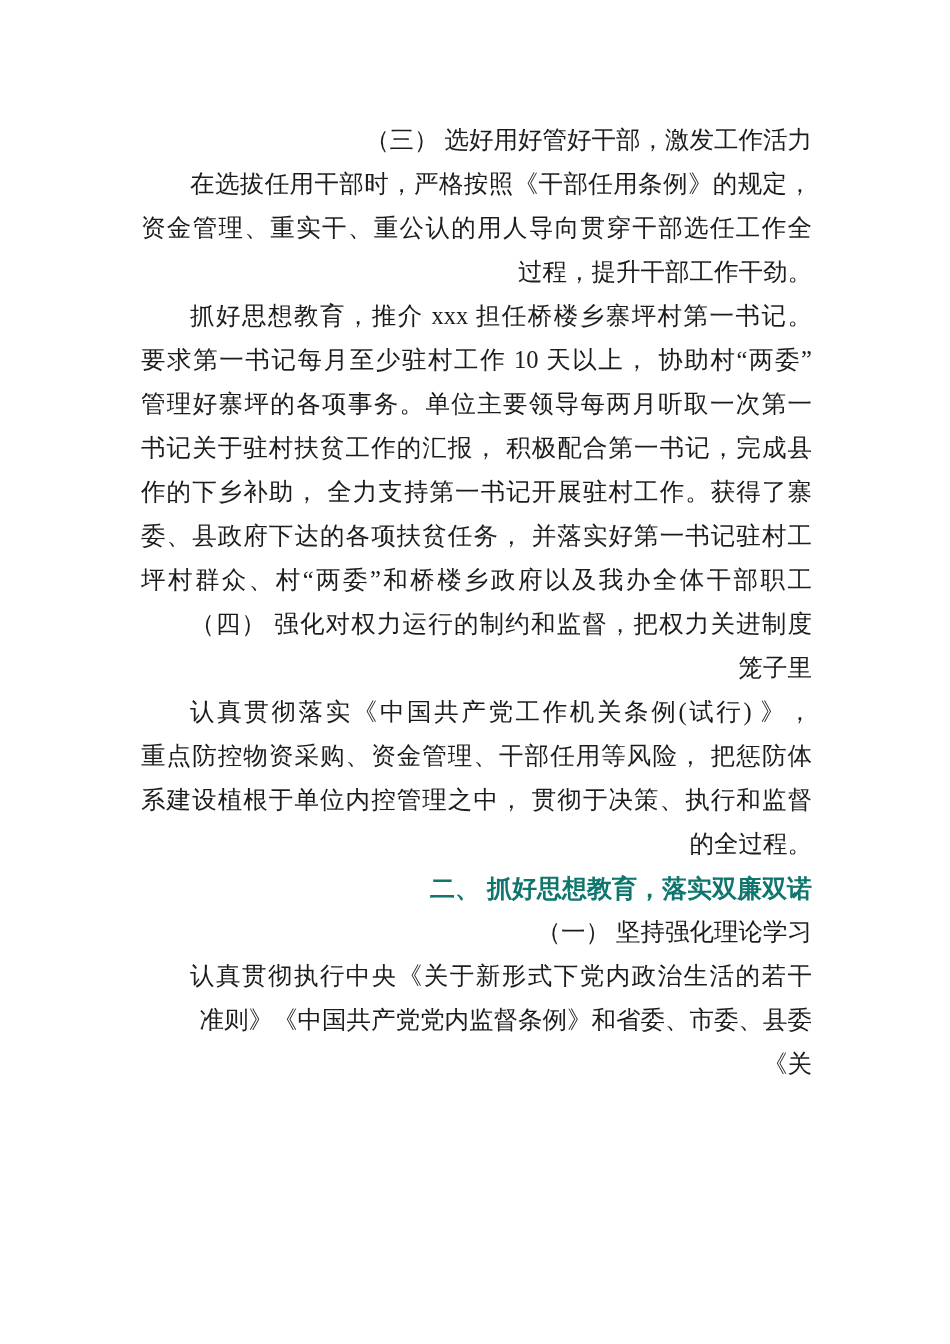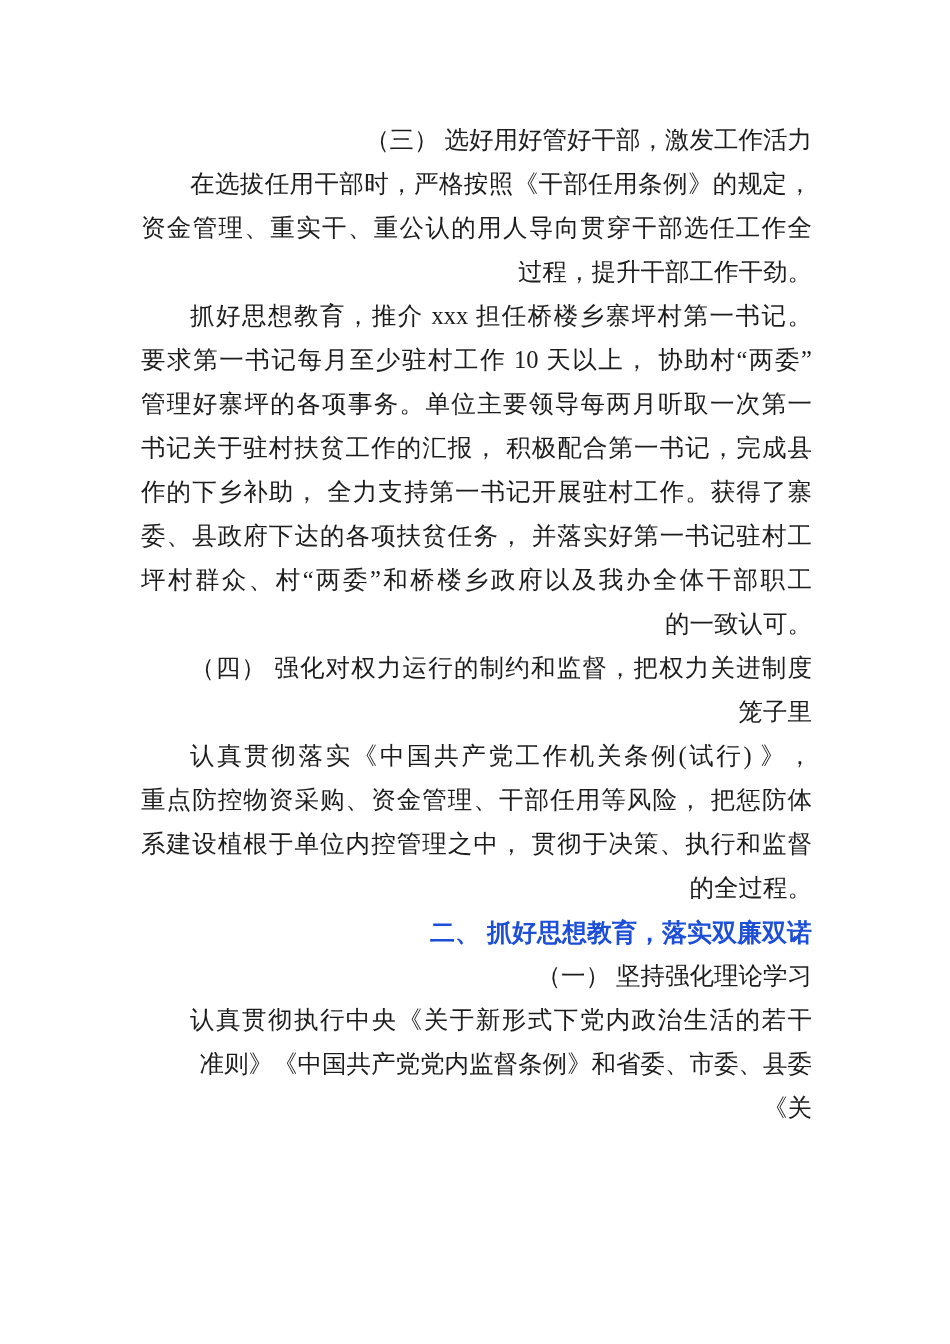--- a/index.html
+++ b/index.html
@@ -39,41 +39,40 @@
   }
   .kai {
     
     font-size: 24.5px;
   }
   .hei {
     
     font-family: "Liberation Sans", "DejaVu Sans", sans-serif;
     font-weight: 700;
     font-size: 25px;
-    color: #1d4ed8;
+    color: #0f766e;
     text-indent: 60px;
   }
 </style>
 </head>
 <body>
 
 <div class="page">
   <div class="textblock">
     <div class="ln kai indent">（三） 选好用好管好干部，激发工作活力</div>
     <div class="ln indent just">在选拔任用干部时，严格按照《干部任用条例》的规定，</div>
     <div class="ln just">资金管理、重实干、重公认的用人导向贯穿干部选任工作全</div>
     <div class="ln">过程，提升干部工作干劲。</div>
     <div class="ln indent just">抓好思想教育，推介 xxx 担任桥楼乡寨坪村第一书记。</div>
     <div class="ln just">要求第一书记每月至少驻村工作 10 天以上， 协助村“两委”</div>
     <div class="ln just">管理好寨坪的各项事务。单位主要领导每两月听取一次第一</div>
     <div class="ln just">书记关于驻村扶贫工作的汇报， 积极配合第一书记，完成县</div>
     <div class="ln just">作的下乡补助， 全力支持第一书记开展驻村工作。获得了寨</div>
     <div class="ln just">委、县政府下达的各项扶贫任务， 并落实好第一书记驻村工</div>
     <div class="ln just">坪村群众、村“两委”和桥楼乡政府以及我办全体干部职工</div>
-    <div class="ln">的一致认可。</div>
     <div class="ln kai indent just">（四） 强化对权力运行的制约和监督，把权力关进制度</div>
     <div class="ln kai">笼子里</div>
     <div class="ln indent just">认真贯彻落实《中国共产党工作机关条例(试行) 》，</div>
     <div class="ln just">重点防控物资采购、资金管理、干部任用等风险， 把惩防体</div>
     <div class="ln just">系建设植根于单位内控管理之中， 贯彻于决策、执行和监督</div>
     <div class="ln">的全过程。</div>
     <div class="ln hei">二、 抓好思想教育，落实双廉双诺</div>
     <div class="ln kai indent">（一） 坚持强化理论学习</div>
     <div class="ln indent just">认真贯彻执行中央《关于新形式下党内政治生活的若干</div>
     <div class="ln">准则》《中国共产党党内监督条例》和省委、市委、县委</div>

